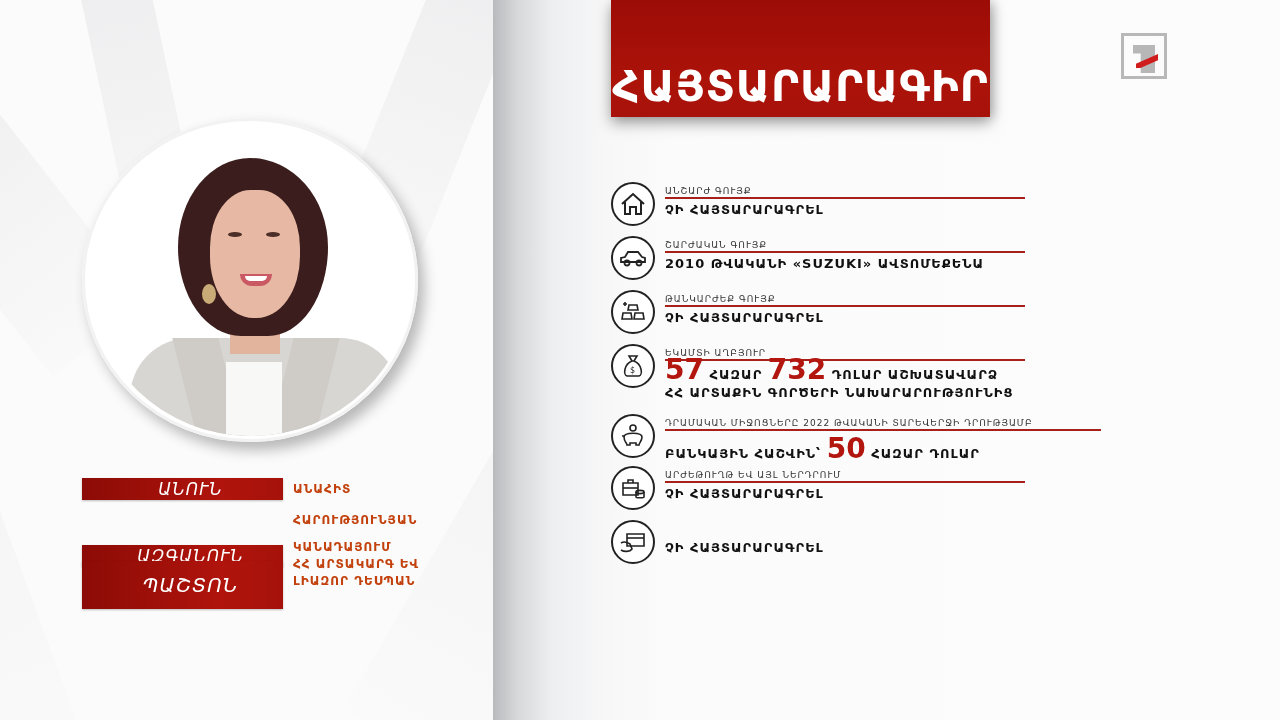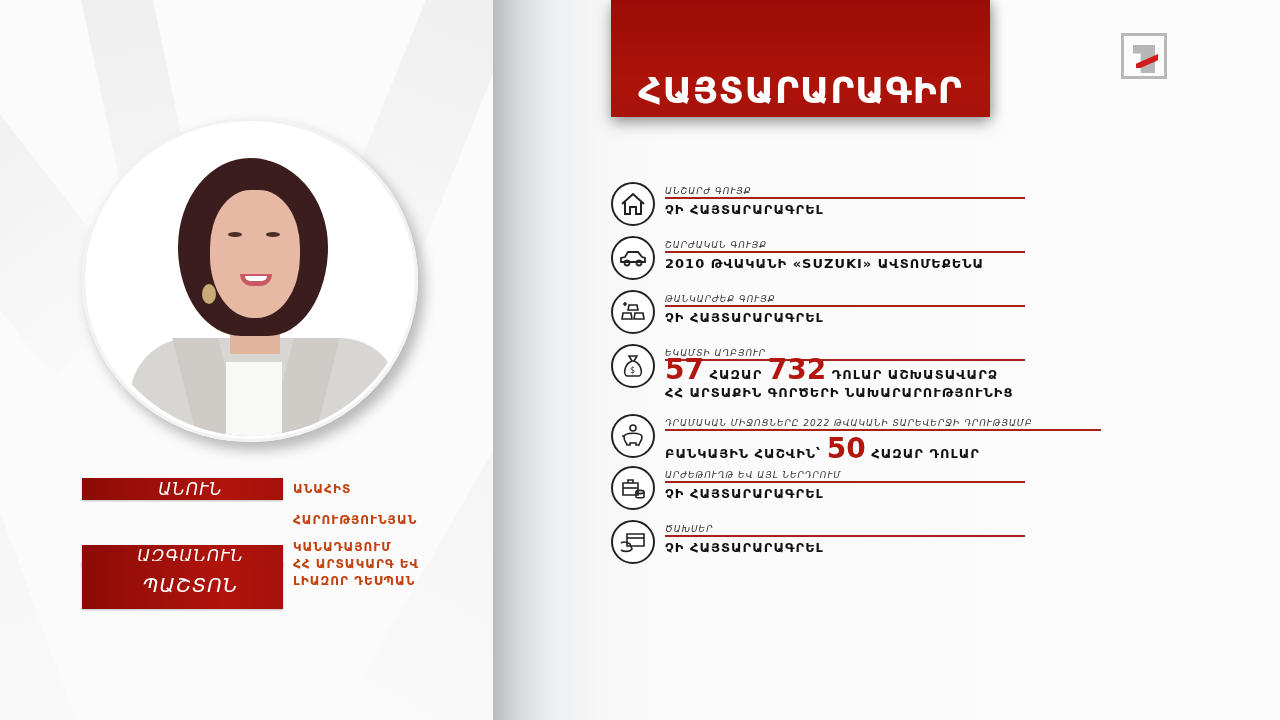--- a/index.html
+++ b/index.html
@@ -34,21 +34,21 @@
   
   .title-box {
     position: absolute; left: 611px; top: 0; width: 379px; height: 117px;
     background: linear-gradient(to bottom, #9c0c06 0%, #ac1309 70%, #a7120b 100%);
     box-shadow: 0 6px 14px rgba(0,0,0,0.35), 4px 0 10px rgba(0,0,0,0.15);
   }
   .title-text {
     position: absolute; left: 0; right: 0; bottom: 6px;
     text-align: center; color: #fff;
     font-family: "DejaVu Sans", sans-serif; font-weight: bold;
-    font-size: 36px; letter-spacing: 1px;
+    font-size: 42px; letter-spacing: 1px;
   }
 
   
   .logo {
     position: absolute; left: 1121px; top: 33px; width: 46px; height: 46px;
     border: 3px solid #b8b8b8; background: transparent;
   }
   .logo-one {
     position: absolute; left: 9px; top: 9px; width: 22px; height: 28px;
     background: #b7b7b7;
@@ -111,21 +111,21 @@
   .item { position: absolute; left: 611px; width: 420px; height: 50px; }
   .item-icon {
     position: absolute; left: 0; top: 0; width: 44px; height: 44px;
     border: 2px solid #222; border-radius: 50%;
     display: flex; align-items: center; justify-content: center;
     background: #fff;
   }
   .item-icon svg { width: 30px; height: 30px; }
   .item-cat {
     position: absolute; left: 54px; top: 4px; right: 6px;
-    font-size: 9px; font-style: italic; color: #333; letter-spacing: 1px;
+    font-size: 9px; color: #333; letter-spacing: 1px;
     border-bottom: 2px solid #a8201a; padding-bottom: 1px; white-space: nowrap;
   }
   .item-val {
     position: absolute; left: 54px; top: 20px;
     font-size: 13px; font-weight: bold; color: #111; letter-spacing: 1px; white-space: nowrap;
   }
   .big-num { color: #b3150f; font-size: 28px; font-weight: bold; letter-spacing: 0; }
 </style>
 </head>
 <body>
@@ -260,15 +260,14 @@
 </div>
 
 <div class="item" style="top:520px;">
   <div class="item-icon">
     <svg viewBox="0 0 30 30" fill="none" stroke="#222" stroke-width="1.6">
         <path d="M9 7 H26 V19 H9 Z"></path>
         <path d="M9 11 H26"></path>
         <path d="M3 16 C6 14 9 15 12 17 L14 22 C12 25 6 25 3 23"></path>
       </svg>
   </div>
-  <div class="item-cat">ԾԱԽՍԵՐ</div>
   <div class="item-val">ՉԻ ՀԱՅՏԱՐԱՐԱԳՐԵԼ</div>
 </div>
 
 </body></html>

